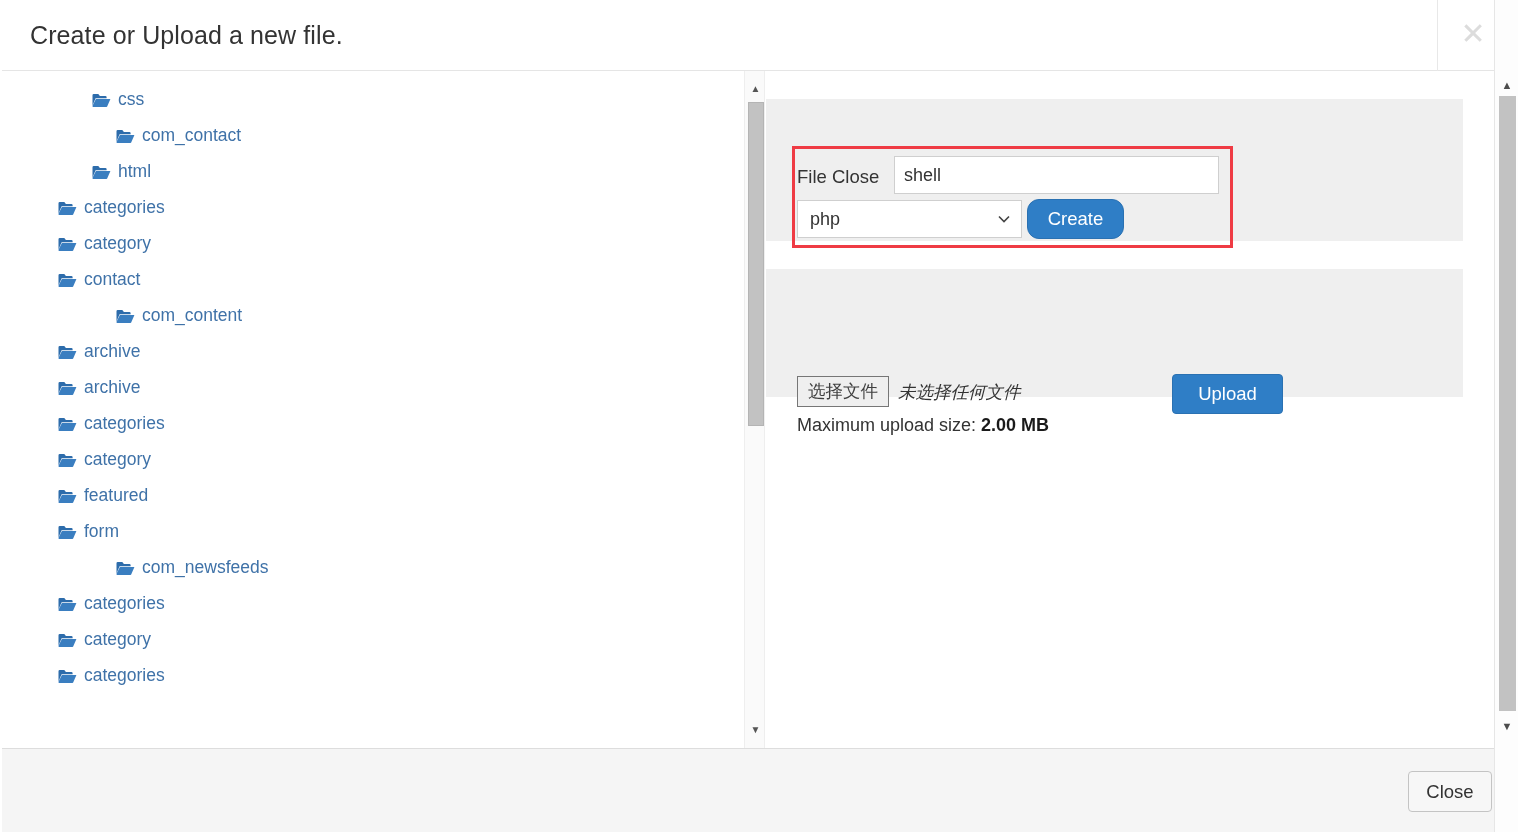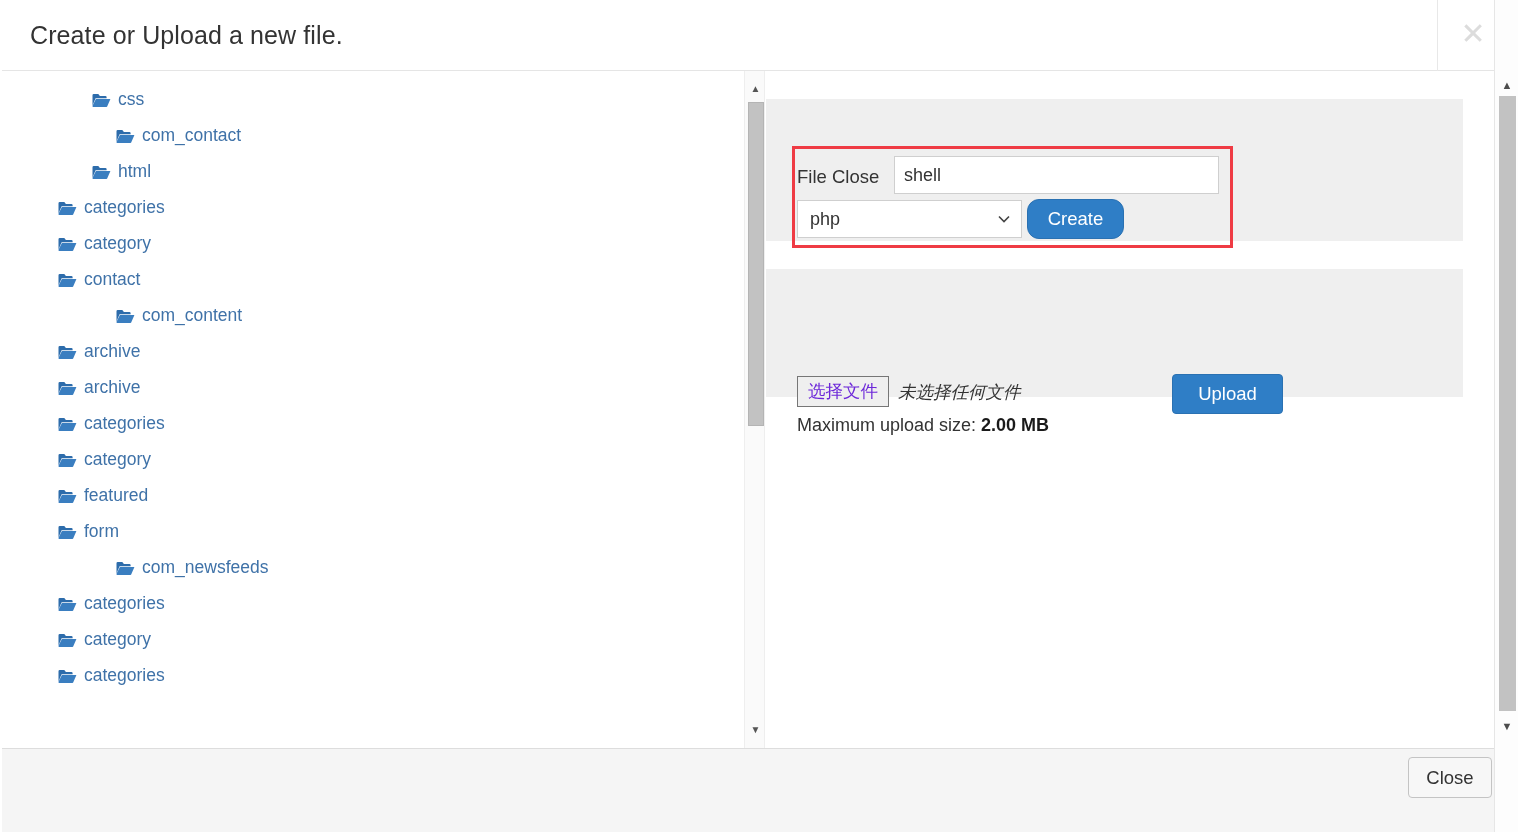--- a/index.html
+++ b/index.html
@@ -228,21 +228,21 @@
     height: 31px;
     white-space: nowrap;
   }
   .fc-button {
     display: inline-block;
     border: 1px solid #767676;
     background: #efefef;
     padding: 3px 10px 4px 10px;
     font-size: 17.5px;
     line-height: 22px;
-    color: #6d28d9;
+    color: #404040;
     cursor: pointer;
     vertical-align: middle;
     font-family: "Liberation Sans", sans-serif;
   }
   .fc-status {
     display: inline-block;
     margin-left: 9px;
     font-size: 17.5px;
     color: #333333;
     vertical-align: middle;
@@ -304,21 +304,21 @@
   .modal-footer {
     position: absolute;
     left: 0; top: 748px;
     width: 1502px;
     height: 84px;
     background: #f5f5f5;
     border-top: 1px solid #dddddd;
   }
   .btn-close {
     position: absolute;
-    left: 1408px; top: 8px;
+    left: 1408px; top: 22px;
     width: 84px; height: 41px;
     background: #f7f7f7;
     border: 1px solid #c4c4c4;
     border-radius: 4px;
     color: #333333;
     font-size: 18.5px;
     line-height: 39px;
     text-align: center;
     cursor: pointer;
     font-family: "Liberation Sans", sans-serif;

